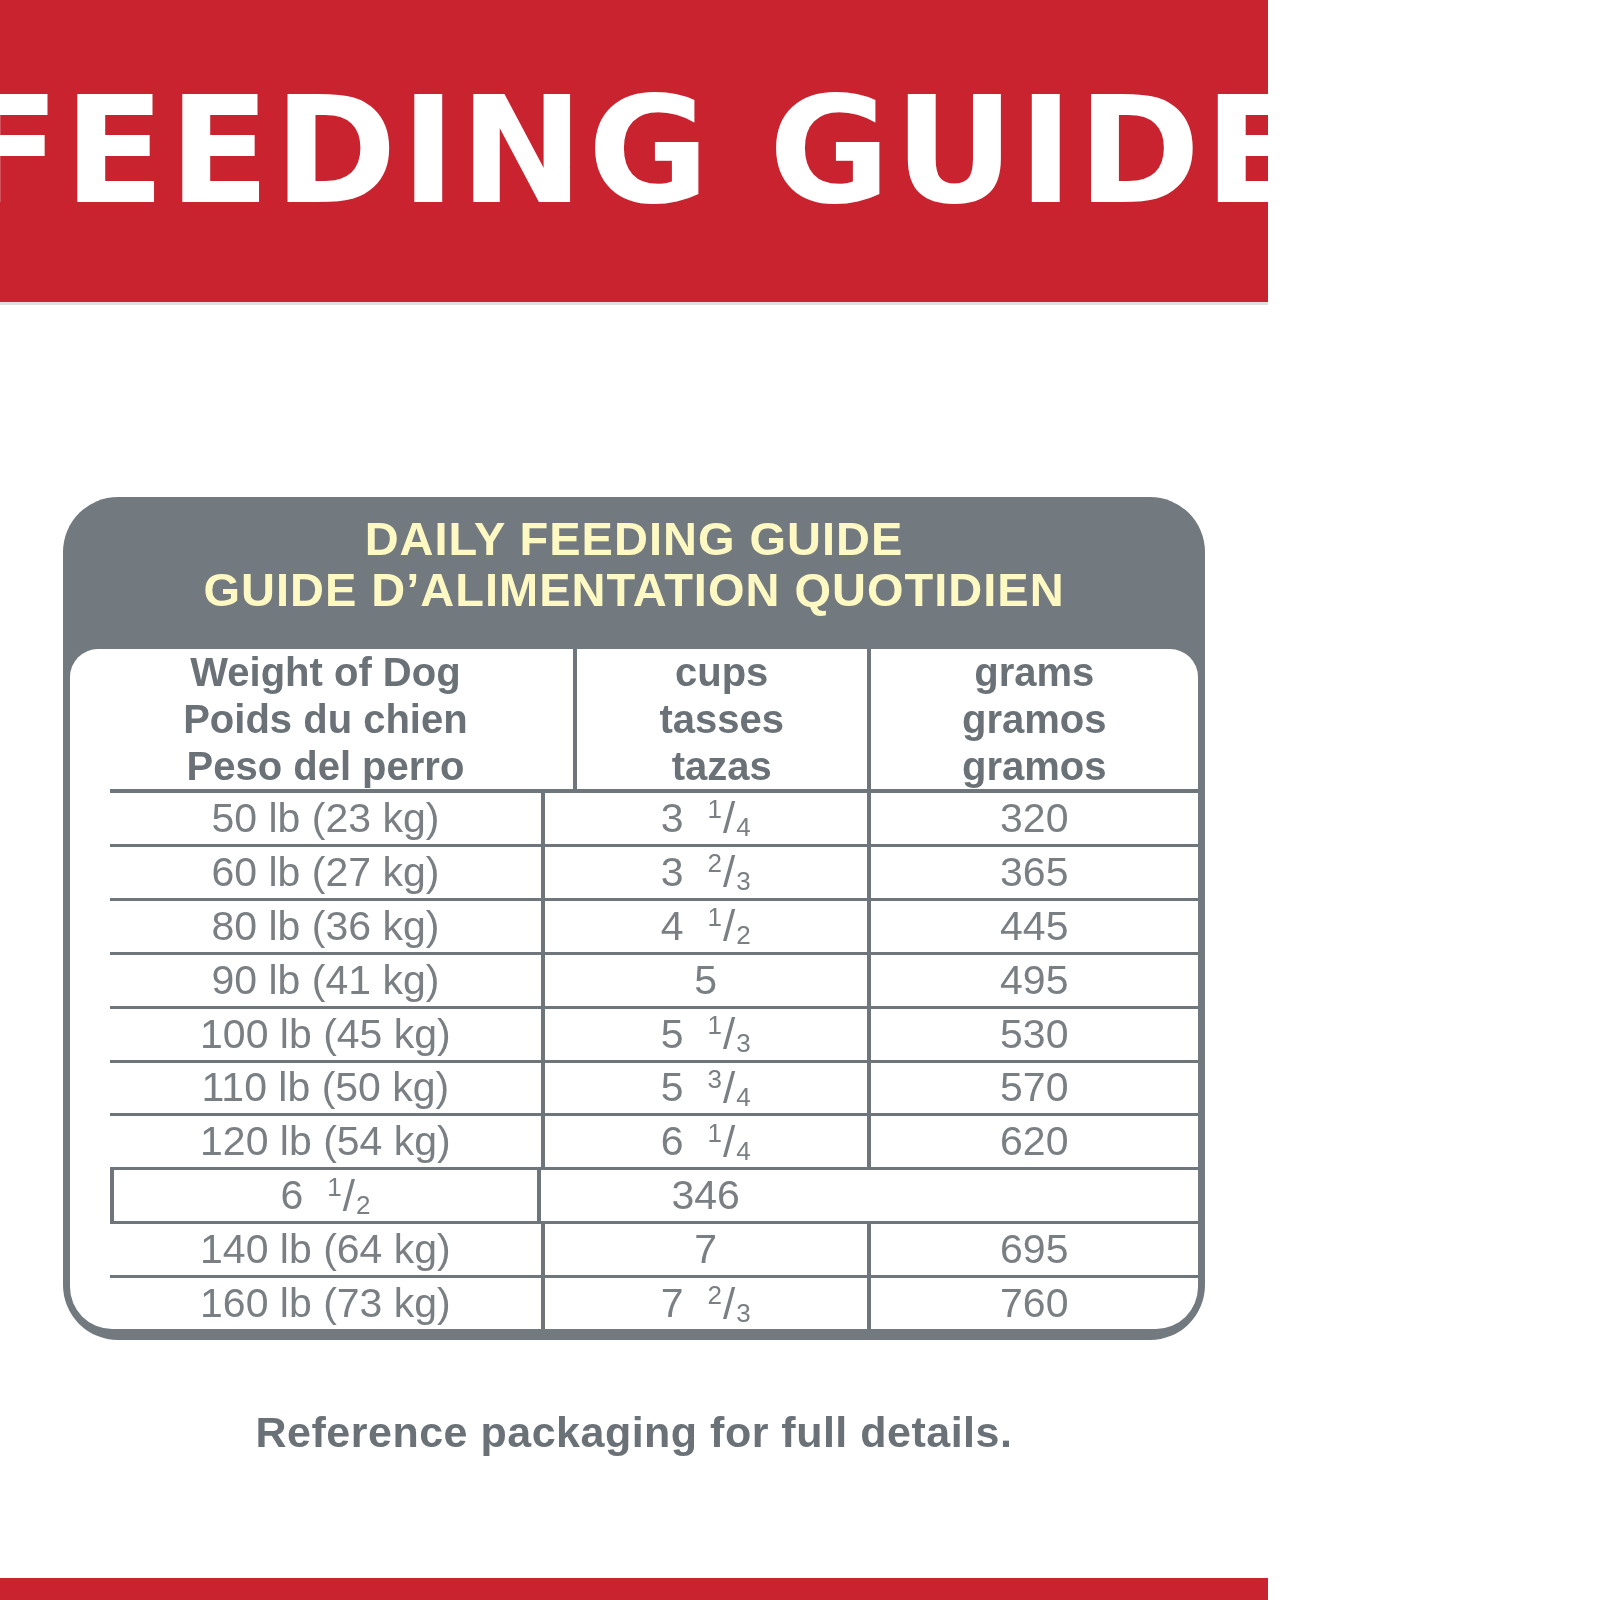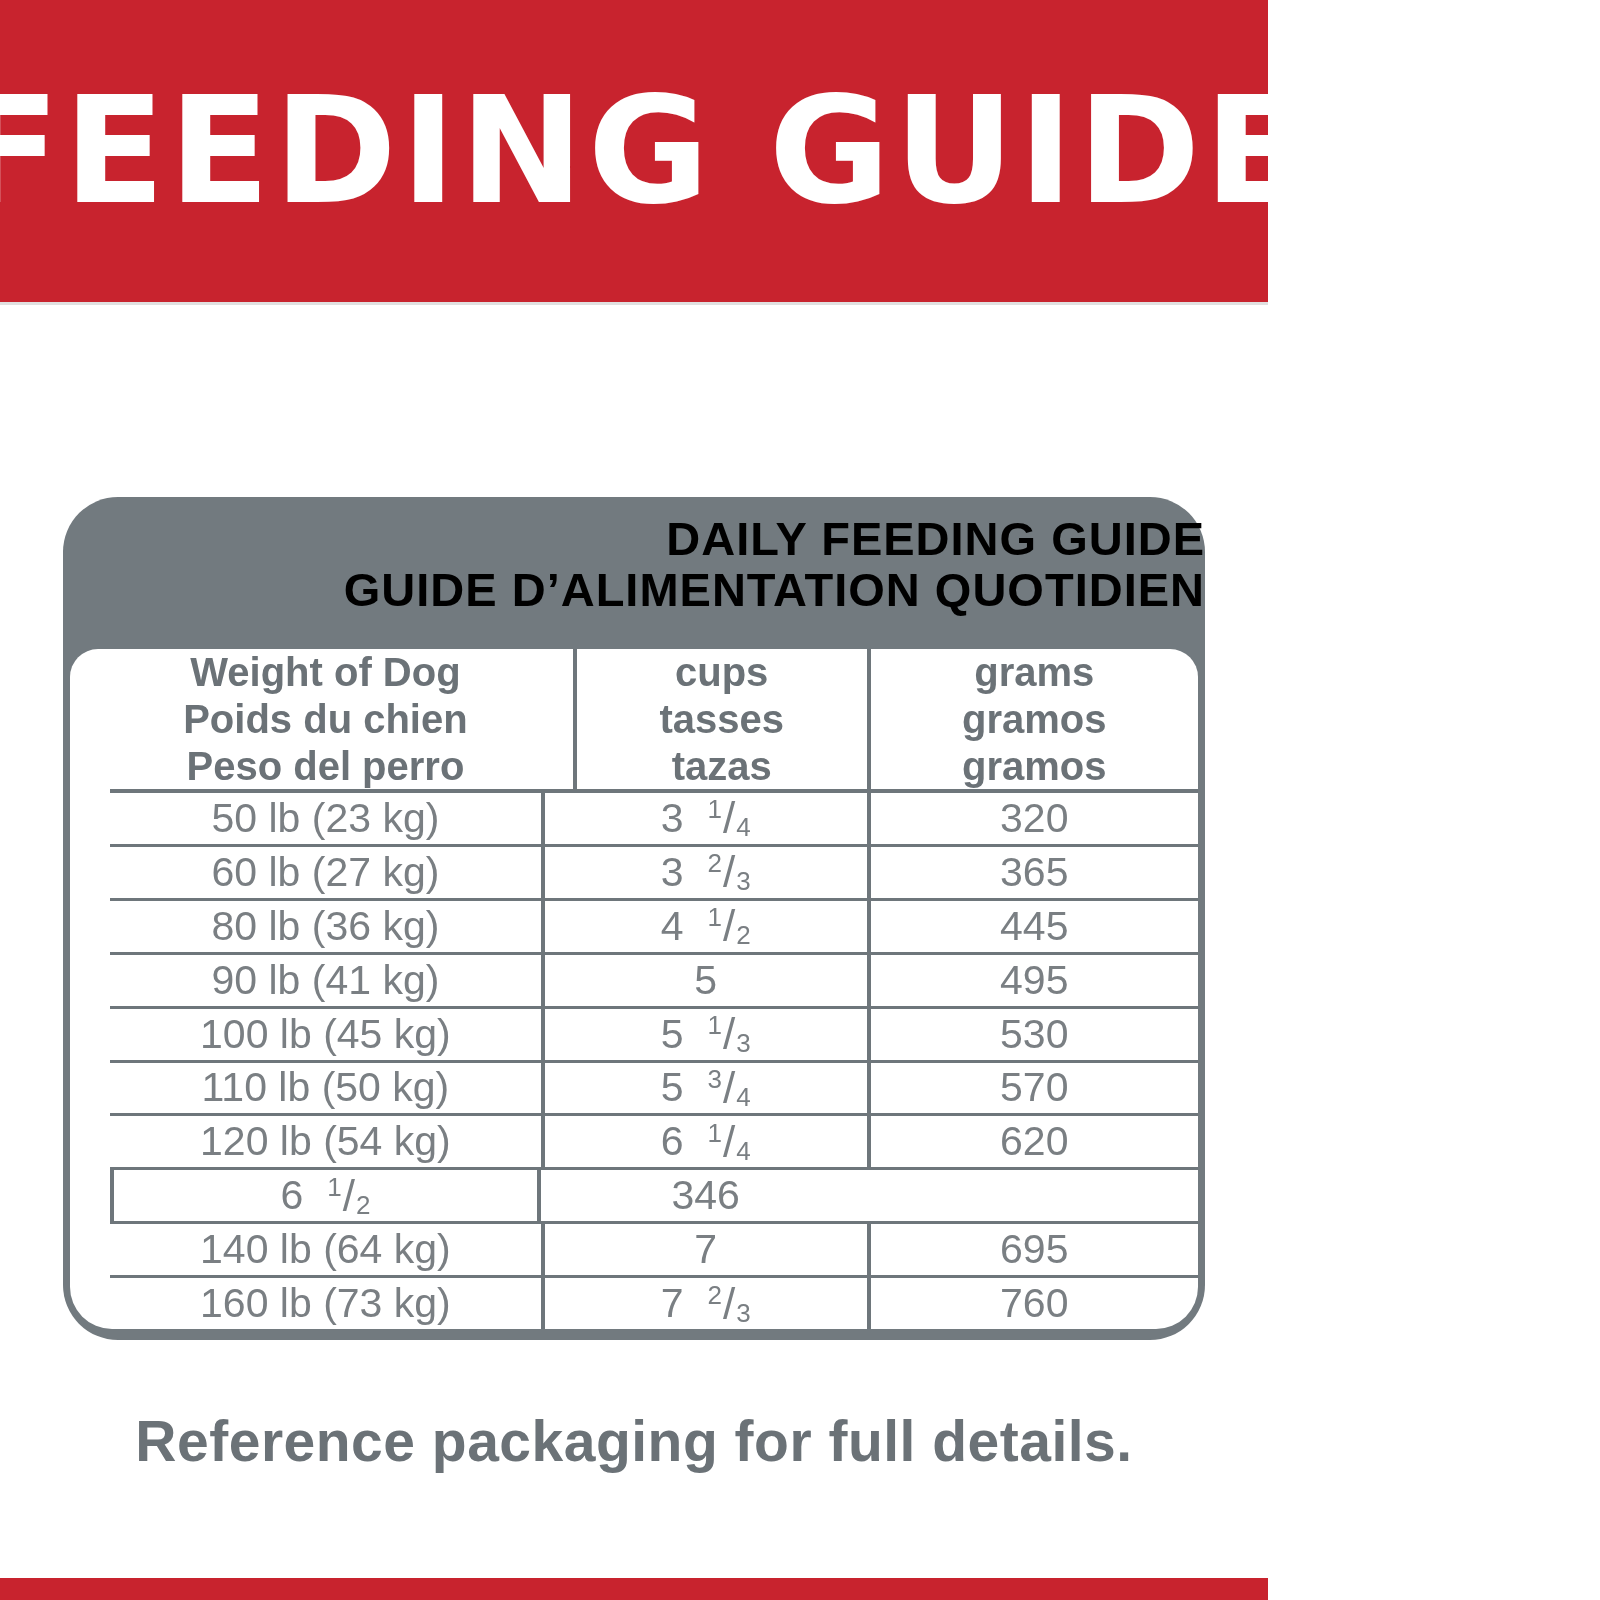--- a/index.html
+++ b/index.html
@@ -8,22 +8,22 @@
 
   
   .banner{height:302px;background:var(--red,#c8232e);display:flex;align-items:center;
           justify-content:center;box-shadow:0 3px 0 rgba(0,0,0,0.12);}
   .banner h1{margin:0;color:#fff;font-family:"DejaVu Sans",sans-serif;font-weight:bold;
              font-size:148px;letter-spacing:4px;white-space:nowrap;}
 
   
   .card{margin:195px 63px 0;height:843px;background:var(--gray,#727a7f);
         border-radius:55px;box-sizing:border-box;}
-  .card-title{height:152px;box-sizing:border-box;padding-top:16px;text-align:right;
-              color:#000000;font-weight:bold;font-size:47px;line-height:1.09;letter-spacing:1px;}
+  .card-title{height:152px;box-sizing:border-box;padding-top:16px;text-align:center;
+              color:#fef9c3;font-weight:bold;font-size:47px;line-height:1.09;letter-spacing:1px;}
   .card-title span{display:block;}
 
   .inner{margin:0 7px 11px;height:680px;background:#fff;
          border-radius:28px 28px 42px 42px;overflow:hidden;
          display:flex;flex-direction:column;padding-left:40px;}
 
   .hrow{display:grid;grid-template-columns:39.6% 30.3% 30.1%;height:144px;
         border-bottom:4px solid var(--line,#6e767b);box-sizing:border-box;}
   .hcell{display:flex;flex-direction:column;justify-content:center;text-align:center;
          color:var(--textgray,#6b7277);font-weight:bold;font-size:40px;line-height:1.18;}
@@ -37,21 +37,21 @@
         color:var(--cellgray,#7a7f83);font-size:41px;line-height:1;}
   .cell.c2{border-left:4px solid var(--line,#6e767b);border-right:4px solid var(--line,#6e767b);}
 
   .frac{margin-left:24px;white-space:nowrap;}
   .frac sup{font-size:26px;vertical-align:15px;}
   .frac .sl{font-size:44px;margin:0 1px;}
   .frac .den{font-size:26px;vertical-align:-3px;}
 
   
   .note{margin-top:68px;text-align:center;color:var(--textgray,#6b7277);
-        font-weight:bold;font-size:57px;letter-spacing:0.5px;}
+        font-weight:bold;font-size:43px;letter-spacing:0.5px;}
 
   
   .strip{position:absolute;left:0;right:0;bottom:0;height:22px;background:var(--red,#c8232e);}
 </style>
 </head>
 <body>
 
 <div class="page">
 
   <div class="banner">

